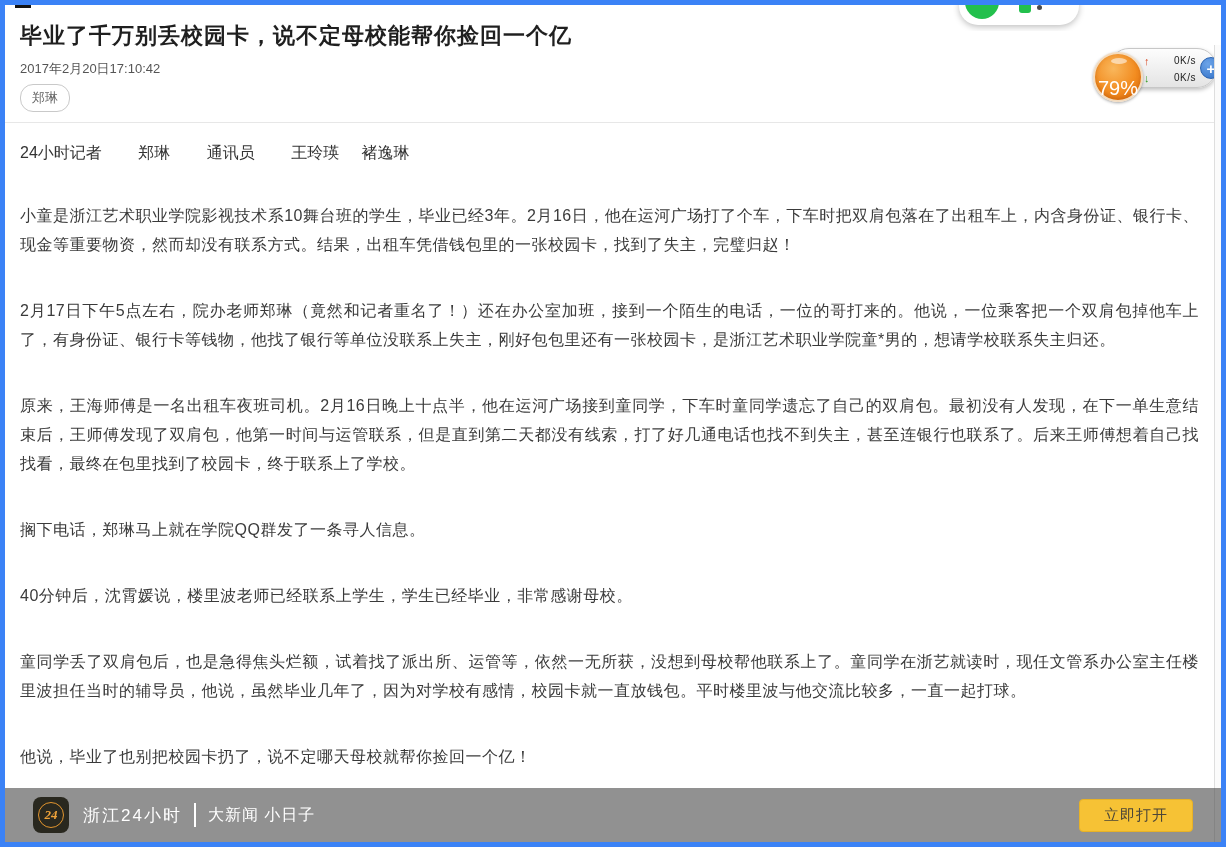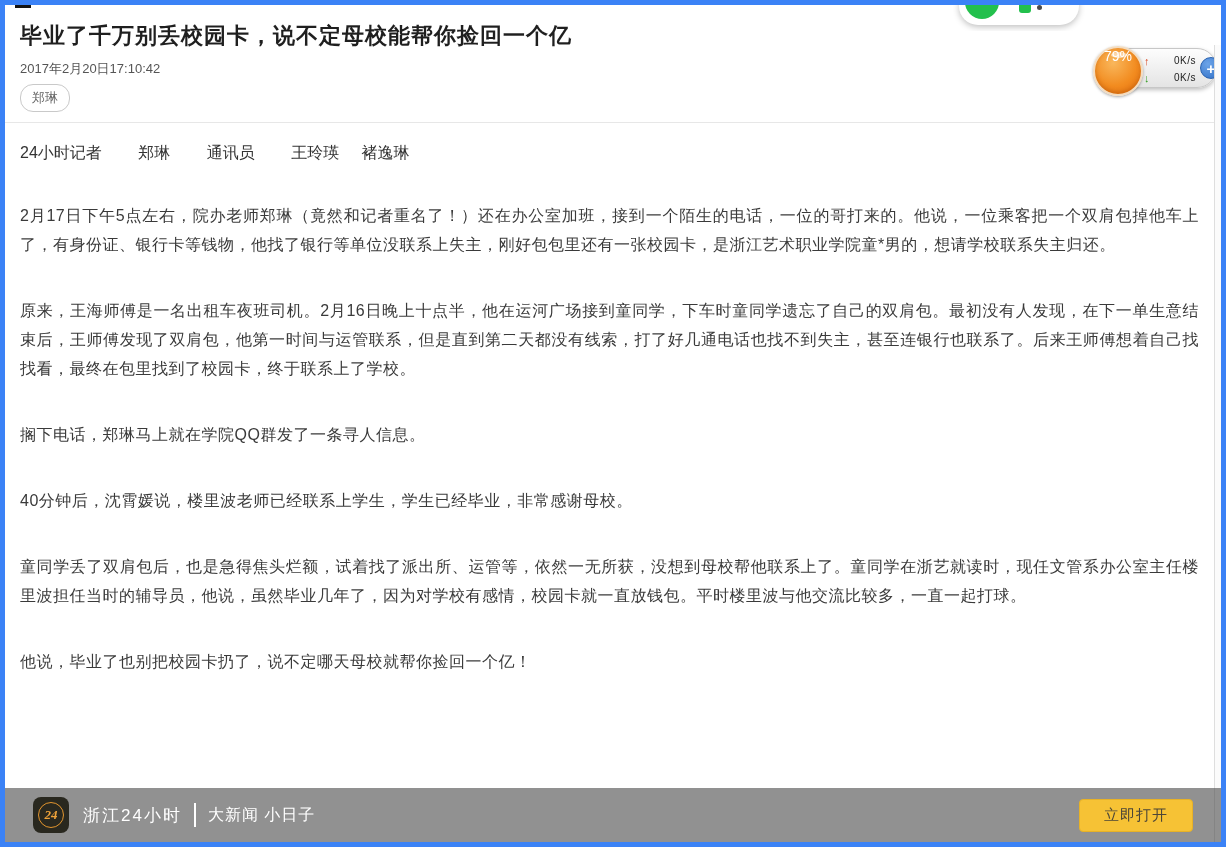--- a/index.html
+++ b/index.html
@@ -75,26 +75,26 @@
   .arrow-down { color:#2f9a1e; font-size:11px; font-weight:bold; width:12px; }
   .speed-val  { width:40px; text-align:right; letter-spacing:0.5px; }
   .plus-btn {
     position:absolute; right:-6px; top:8px; width:22px; height:22px; border-radius:50%;
     background:radial-gradient(circle at 35% 30%, #6da4e8, #2f6fc6);
     color:#fff; font-size:15px; font-weight:bold; text-align:center; line-height:21px;
     border:1px solid #2a62b0; cursor:pointer;
   }
   .notif-dot { position:absolute; right:-8px; top:2px; width:7px; height:7px; border-radius:50%; background:#e02b20; border:1px solid #fff; }
   .speed-ball {
-    position:absolute; left:1088px; top:41px; width:50px; height:50px; border-radius:50%;
+    position:absolute; left:1088px; top:47px; width:50px; height:50px; border-radius:50%;
     background:radial-gradient(circle at 40% 32%, #f9b75c, #f28c20 55%, #e56f0e);
     border:2px solid #f3dcc0;
     box-shadow:0 1px 3px rgba(0,0,0,0.35), inset 0 -2px 4px rgba(160,70,0,0.4);
-    display:flex; align-items:flex-start; justify-content:center;
-    color:#fff; font-size:14px; cursor:pointer;
+    display:flex; align-items:flex-end; justify-content:center;
+    color:#fff; font-size:20px; cursor:pointer;
   }
   .ball-highlight { position:absolute; left:16px; top:4px; width:16px; height:6px; border-radius:50%; background:rgba(255,255,255,0.55); }
   
   .scrollbar {
     position:absolute; right:0; top:40px; bottom:0; width:7px;
     background:#fbfbfb; border-left:1px solid #dedede; cursor:pointer;
   }
   
   .bottom-bar {
     position:absolute; left:0; right:0; bottom:0; height:54px;
@@ -139,20 +139,21 @@
 
   <div class="byline">
     <span>24小时记者</span>
     <span>郑琳</span>
     <span>通讯员</span>
     <span>王玲瑛</span>
     <span>褚逸琳</span>
   </div>
 
   <div class="article-body">
+    <p>小童是浙江艺术职业学院影视技术系10舞台班的学生，毕业已经3年。2月16日，他在运河广场打了个车，下车时把双肩包落在了出租车上，内含身份证、银行卡、现金等重要物资，然而却没有联系方式。结果，出租车凭借钱包里的一张校园卡，找到了失主，完璧归赵！</p>
     <p>2月17日下午5点左右，院办老师郑琳（竟然和记者重名了！）还在办公室加班，接到一个陌生的电话，一位的哥打来的。他说，一位乘客把一个双肩包掉他车上了，有身份证、银行卡等钱物，他找了银行等单位没联系上失主，刚好包包里还有一张校园卡，是浙江艺术职业学院童*男的，想请学校联系失主归还。</p>
     <p>原来，王海师傅是一名出租车夜班司机。2月16日晚上十点半，他在运河广场接到童同学，下车时童同学遗忘了自己的双肩包。最初没有人发现，在下一单生意结束后，王师傅发现了双肩包，他第一时间与运管联系，但是直到第二天都没有线索，打了好几通电话也找不到失主，甚至连银行也联系了。后来王师傅想着自己找找看，最终在包里找到了校园卡，终于联系上了学校。</p>
     <p>搁下电话，郑琳马上就在学院QQ群发了一条寻人信息。</p>
     <p>40分钟后，沈霄媛说，楼里波老师已经联系上学生，学生已经毕业，非常感谢母校。</p>
     <p>童同学丢了双肩包后，也是急得焦头烂额，试着找了派出所、运管等，依然一无所获，没想到母校帮他联系上了。童同学在浙艺就读时，现任文管系办公室主任楼里波担任当时的辅导员，他说，虽然毕业几年了，因为对学校有感情，校园卡就一直放钱包。平时楼里波与他交流比较多，一直一起打球。</p>
     <p>他说，毕业了也别把校园卡扔了，说不定哪天母校就帮你捡回一个亿！</p>
   </div>
 
   <div class="top-pill-wrap">
     <div class="top-pill"></div>

